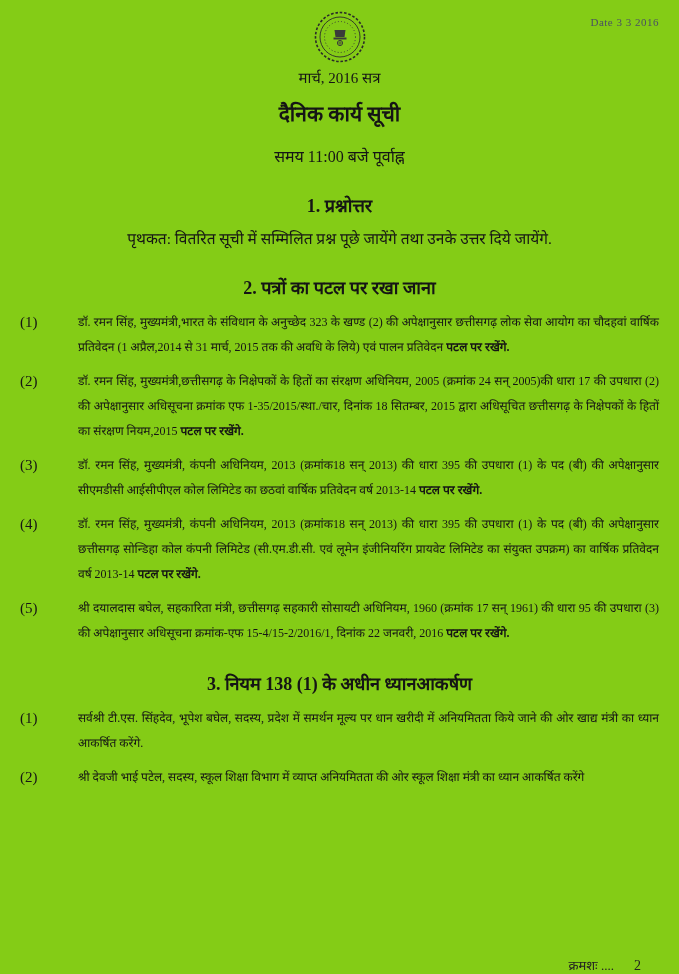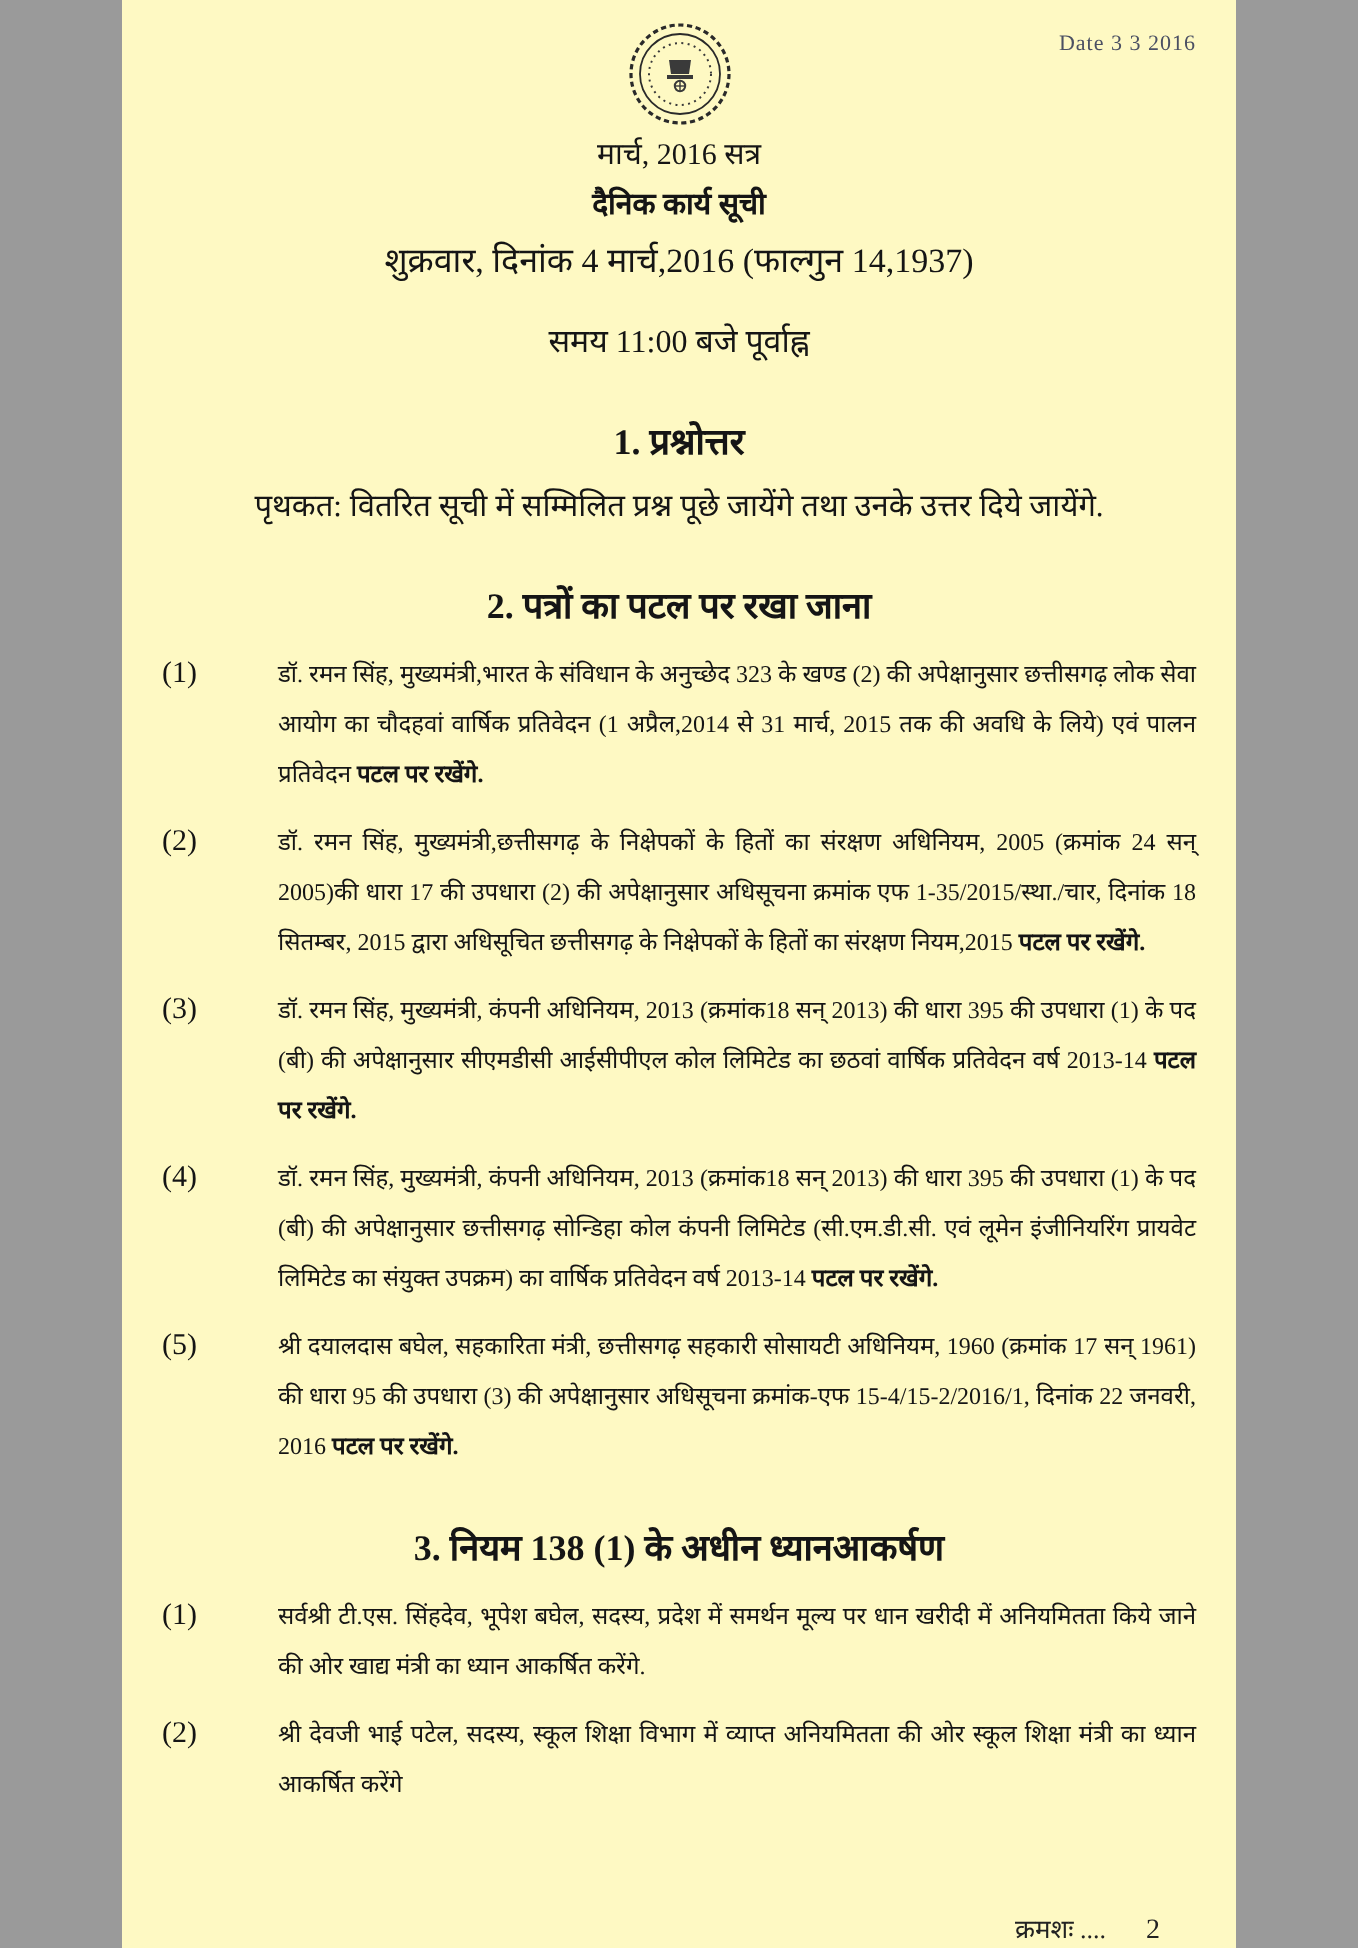--- a/index.html
+++ b/index.html
@@ -1,39 +1,39 @@
 <!DOCTYPE html>
 <html><head>
 <meta charset="utf-8">
 <style>
   html,body { margin:0; padding:0; background:#9a9a9a; }
   .page {
     position:relative;
-    width:557px; height:974px;
+    width:679px; height:974px;
     margin:0 auto;
-    background:#fef9c3;
+    background:#84cc16;
     color:#151515;
     font-family:"Liberation Serif","DejaVu Serif",serif;
     overflow:hidden;
     box-sizing:border-box;
   }
   .date-note {
     position:absolute; top:16px; right:20px;
     font-size:11px; color:#4b5063;
     font-family:"Liberation Serif","DejaVu Serif",serif;
     letter-spacing:0.5px;
   }
   .header { text-align:center; padding-top:10px; }
   .emblem-wrap { height:56px; display:flex; justify-content:center; align-items:flex-start; }
   .page-title {
     font-size:31px; font-weight:bold; line-height:38px; margin-top:8px;
     letter-spacing:1px;
   }
   .session-line { font-size:15px; line-height:21px; margin-top:2px; }
-  .doc-title { font-size:15px; font-weight:bold; line-height:27px; margin-top:1px; }
+  .doc-title { font-size:21px; font-weight:bold; line-height:27px; margin-top:12px; }
   .date-line { font-size:17px; line-height:24px; margin-top:2px; }
   .time-line { font-size:16px; line-height:22px; margin-top:18px; }
 
   .section { margin-top:10px; }
   .section-heading {
     text-align:center; font-weight:bold; font-size:18px; line-height:24px;
     margin:26px 20px 10px 20px;
   }
   .section-intro {
     text-align:center; font-size:15.5px; line-height:22px;
@@ -69,21 +69,20 @@
           <path d="M21.5 20 h11 l-1 7 h-9 z" fill="#3a3a3a"></path>
           <rect x="20.5" y="27.5" width="13" height="2" fill="#3a3a3a"></rect>
           <circle cx="27" cy="33" r="2.6" fill="none" stroke="#3a3a3a" stroke-width="1"></circle>
           <line x1="27" y1="30.4" x2="27" y2="35.6" stroke="#3a3a3a" stroke-width="0.7"></line>
           <line x1="24.4" y1="33" x2="29.6" y2="33" stroke="#3a3a3a" stroke-width="0.7"></line>
         </svg>
       </span>
     </div>
     <div class="session-line">मार्च, 2016 सत्र</div>
     <div class="doc-title">दैनिक कार्य सूची</div>
-    <div class="date-line">शुक्रवार, दिनांक 4 मार्च,2016 (फाल्गुन 14,1937)</div>
     <div class="time-line">समय 11:00 बजे पूर्वाह्न</div>
   </div>
 
   <div class="section">
     <div class="section-heading">1. प्रश्नोत्तर</div>
     <div class="section-intro">पृथकत: वितरित सूची में सम्मिलित प्रश्न पूछे जायेंगे तथा उनके उत्तर दिये जायेंगे.</div>
   </div>
 
   <div class="section">
     <div class="section-heading">2. पत्रों का पटल पर रखा जाना</div>

